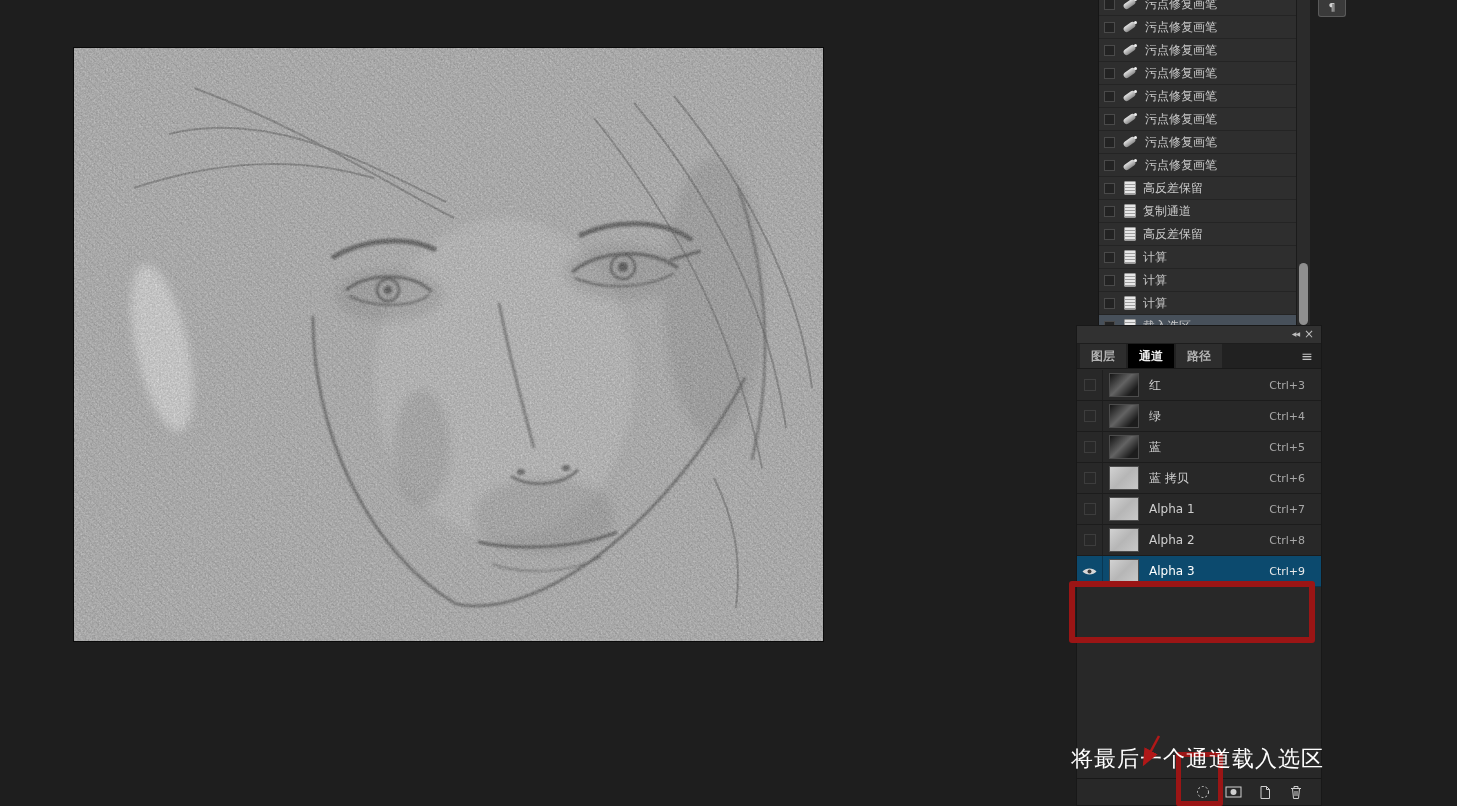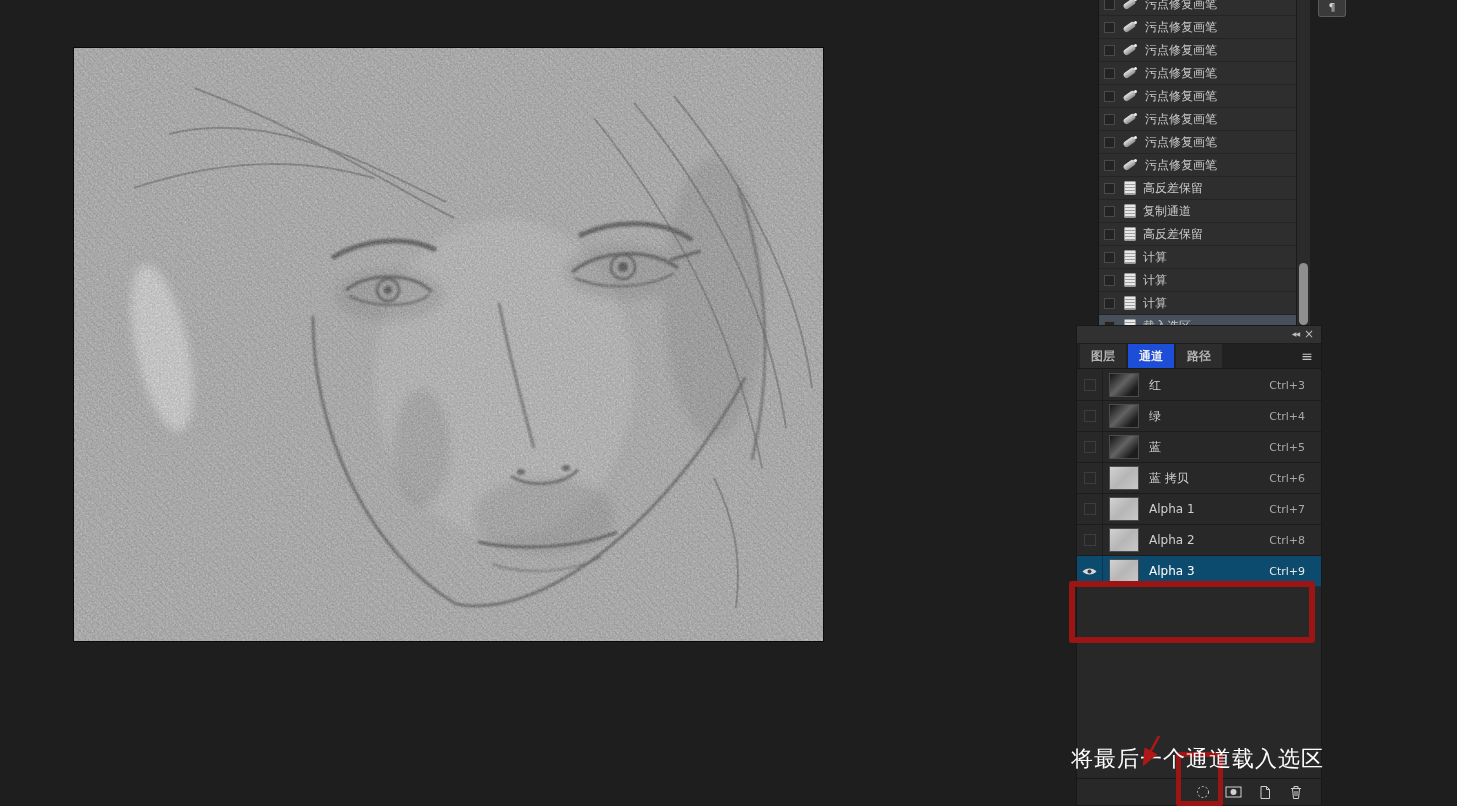--- a/index.html
+++ b/index.html
@@ -27,21 +27,21 @@
   
   .docked-tab{position:absolute;left:1318px;top:0;width:28px;height:17px;background:#3a3a3a;border:1px solid #5a5a5a;border-top:none;border-radius:0 0 3px 3px;color:#d5d5d5;font-size:11px;text-align:center;line-height:15px;z-index:3;}
 
   
   .channels-panel{position:absolute;left:1076px;top:325px;width:246px;height:481px;background:#282828;border:1px solid #181818;z-index:5;}
   .cp-titlebar{height:18px;background:#313131;position:relative;border-bottom:1px solid #1d1d1d;}
   .cp-collapse{position:absolute;right:22px;top:4px;font-size:6px;color:#bdbdbd;letter-spacing:-1px;}
   .cp-close{position:absolute;right:7px;top:1px;font-size:12px;color:#bdbdbd;}
   .cp-tabbar{height:25px;background:#212121;display:flex;align-items:stretch;padding-left:3px;position:relative;border-bottom:1px solid #191919;}
   .cp-tab{padding:0 11px;font-size:12px;line-height:25px;color:#b2b2b2;background:#2d2d2d;margin-right:2px;font-weight:bold;}
-  .cp-tab.active{background:#1d4ed8;color:#ededed;}
+  .cp-tab.active{background:#000000;color:#ededed;}
   .cp-menu{position:absolute;right:8px;top:4px;font-size:14px;color:#c5c5c5;line-height:16px;}
   .c-list{position:absolute;top:44px;left:0;right:0;}
   .c-row{display:flex;align-items:center;height:31px;border-bottom:1px solid rgba(0,0,0,.28);position:relative;}
   .c-row.selected{background:#0c4a6e;}
   .eye-cell{width:26px;height:100%;display:flex;align-items:center;justify-content:center;border-right:1px solid rgba(0,0,0,.25);flex:0 0 26px;}
   .eye-placeholder{width:12px;height:12px;border:1px solid #3d3d3d;}
   .thumb{width:30px;height:24px;border:1px solid #4c4c4c;margin-left:6px;flex:0 0 30px;}
   .thumb-rgb{background:linear-gradient(135deg,#1a1410,#7a5f48 45%,#241c14 80%);}
   .thumb-dark{background:linear-gradient(135deg,#141414,#636363 45%,#1d1d1d 80%);}
   .thumb-gray{background:linear-gradient(135deg,#d2d2d2,#b6b6b6 50%,#c9c9c9);}

